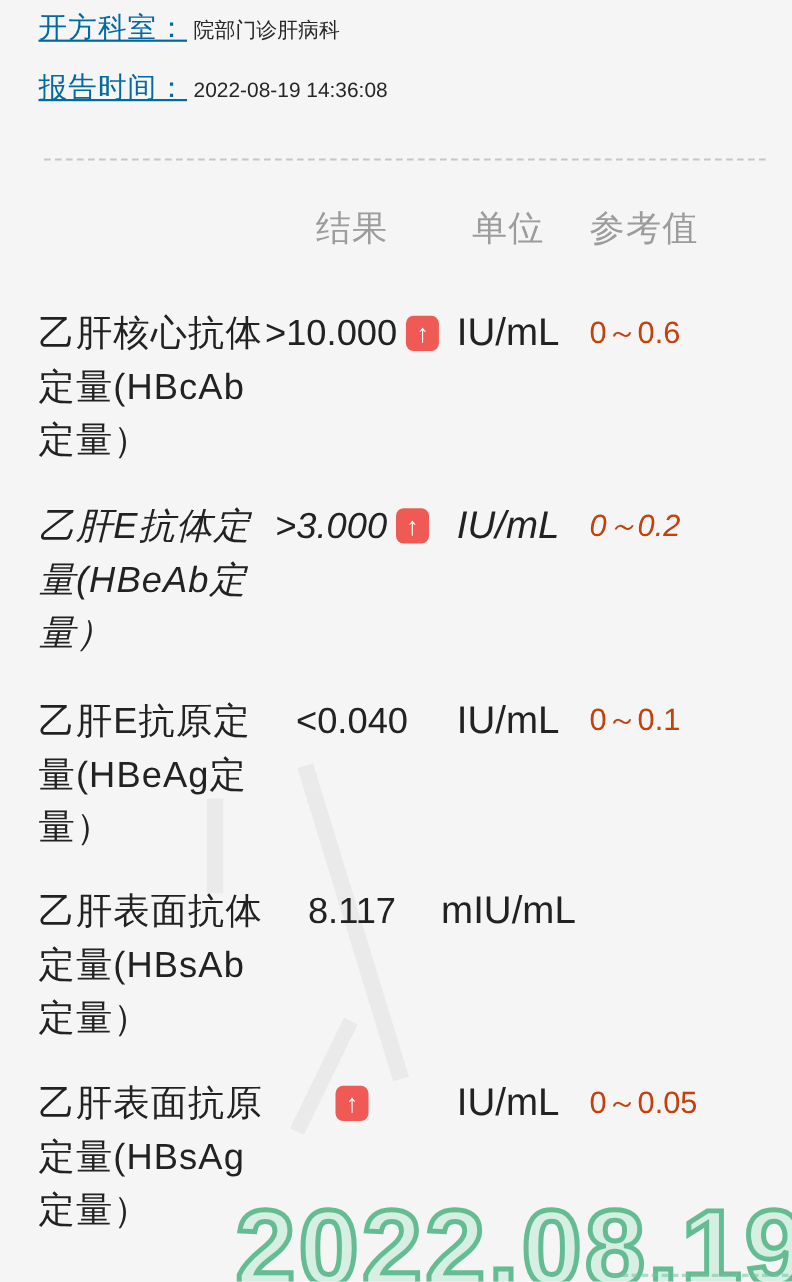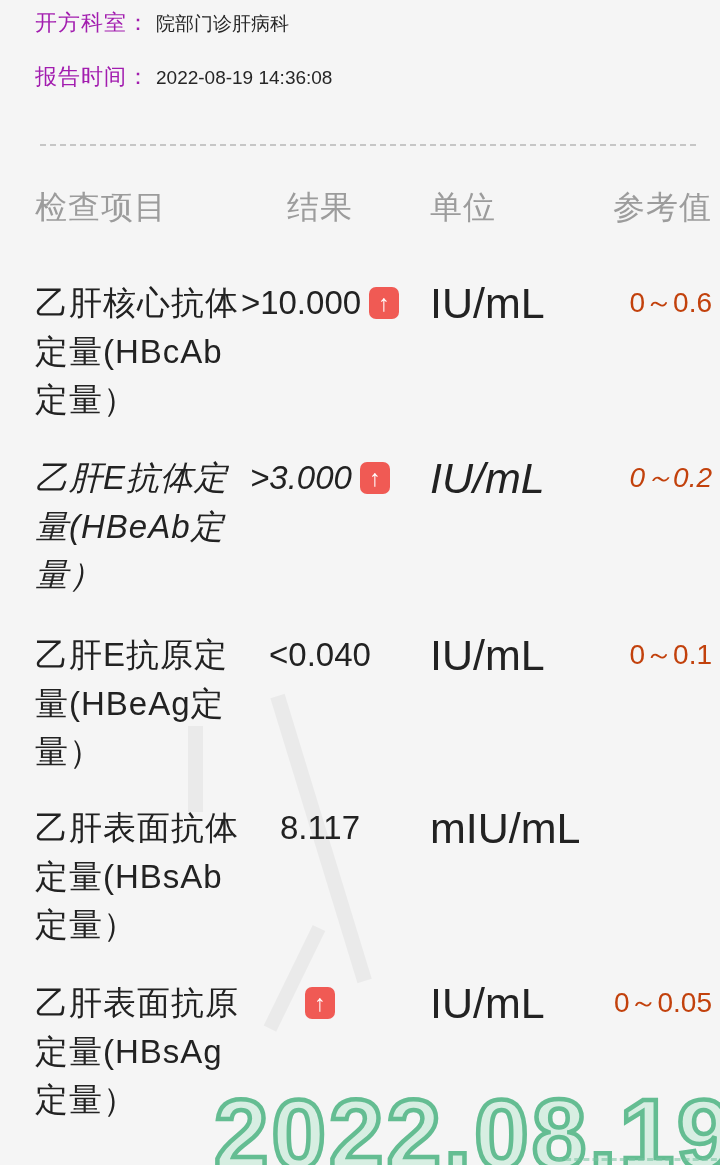--- a/index.html
+++ b/index.html
@@ -6,48 +6,48 @@
   body{
     width:720px;height:1165px;
     background:#f5f5f5;
     font-family:"Liberation Sans","DejaVu Sans",sans-serif;
     overflow:hidden;
   }
   .screen{position:relative;width:720px;height:1165px;overflow:hidden;}
 
   
   .info-line{position:absolute;left:35px;display:flex;align-items:baseline;white-space:nowrap;}
-  .info-line .lbl{font-size:22px;color:#a21caf;letter-spacing:1px;}
+  .info-line .lbl{font-size:26px;color:#0369a1;letter-spacing:1px;text-decoration:underline;}
   .info-line .val{font-size:19px;color:#262626;margin-left:6px;}
   .line-dept{top:8px;}
   .line-time{top:62px;}
 
   
   .divider{position:absolute;top:144px;left:40px;width:656px;border-top:2px dashed #c6c6c6;}
 
   
   .c-item{position:absolute;left:35px;width:205px;}
   .c-result{position:absolute;left:230px;width:180px;display:flex;justify-content:center;align-items:center;gap:8px;white-space:nowrap;}
-  .c-unit{position:absolute;left:430px;width:122px;text-align:left;white-space:nowrap;}
-  .c-ref{position:absolute;left:560px;width:152px;text-align:right;white-space:nowrap;}
+  .c-unit{position:absolute;left:401px;width:122px;text-align:center;white-space:nowrap;}
+  .c-ref{position:absolute;left:536px;width:152px;white-space:nowrap;}
 
   
   .thead{position:absolute;top:185px;left:0;width:720px;height:44px;z-index:1;}
   .thead > div{font-size:32px;color:#9c9c9c;line-height:44px;letter-spacing:1px;}
 
   
   .row{position:absolute;left:0;width:720px;height:150px;z-index:1;}
   .row-0{top:279px;padding-left:16px;}
   .row-1{top:454px;font-style:italic;}
   .row-2{top:631px;}
   .row-3{top:804px;}
   .row-4{top:979px;}
   .row .c-item{font-size:33px;color:#222;line-height:48.5px;white-space:pre-line;letter-spacing:1px;}
   .row .c-result{top:0;height:48px;font-size:33px;color:#222;}
-  .row .c-unit{top:0;font-size:43px;color:#222;line-height:48px;}
+  .row .c-unit{top:0;font-size:35px;color:#222;line-height:48px;}
   .row .c-ref{top:0;font-size:28px;color:#c2410c;line-height:48px;}
 
   
   .flag{
     display:flex;justify-content:center;align-items:center;
     width:30px;height:32px;border-radius:7px;
     background:#f05a54;color:#fff;
     font-size:23px;font-weight:bold;line-height:1;
     flex:0 0 auto;
   }
@@ -90,21 +90,20 @@
 
   <div class="divider"></div>
 
   <div class="bg-strokes">
     <div class="bg-stroke bg-s1"></div>
     <div class="bg-stroke bg-s2"></div>
     <div class="bg-stroke bg-s3"></div>
   </div>
 
   <div class="thead">
-    <div class="c-item">检查项目</div>
     <div class="c-result">结果</div>
     <div class="c-unit">单位</div>
     <div class="c-ref">参考值</div>
   </div>
 
   <div class="row row-0">
     <div class="c-item">乙肝核心抗体
 定量(HBcAb
 定量）</div>
     <div class="c-result">

